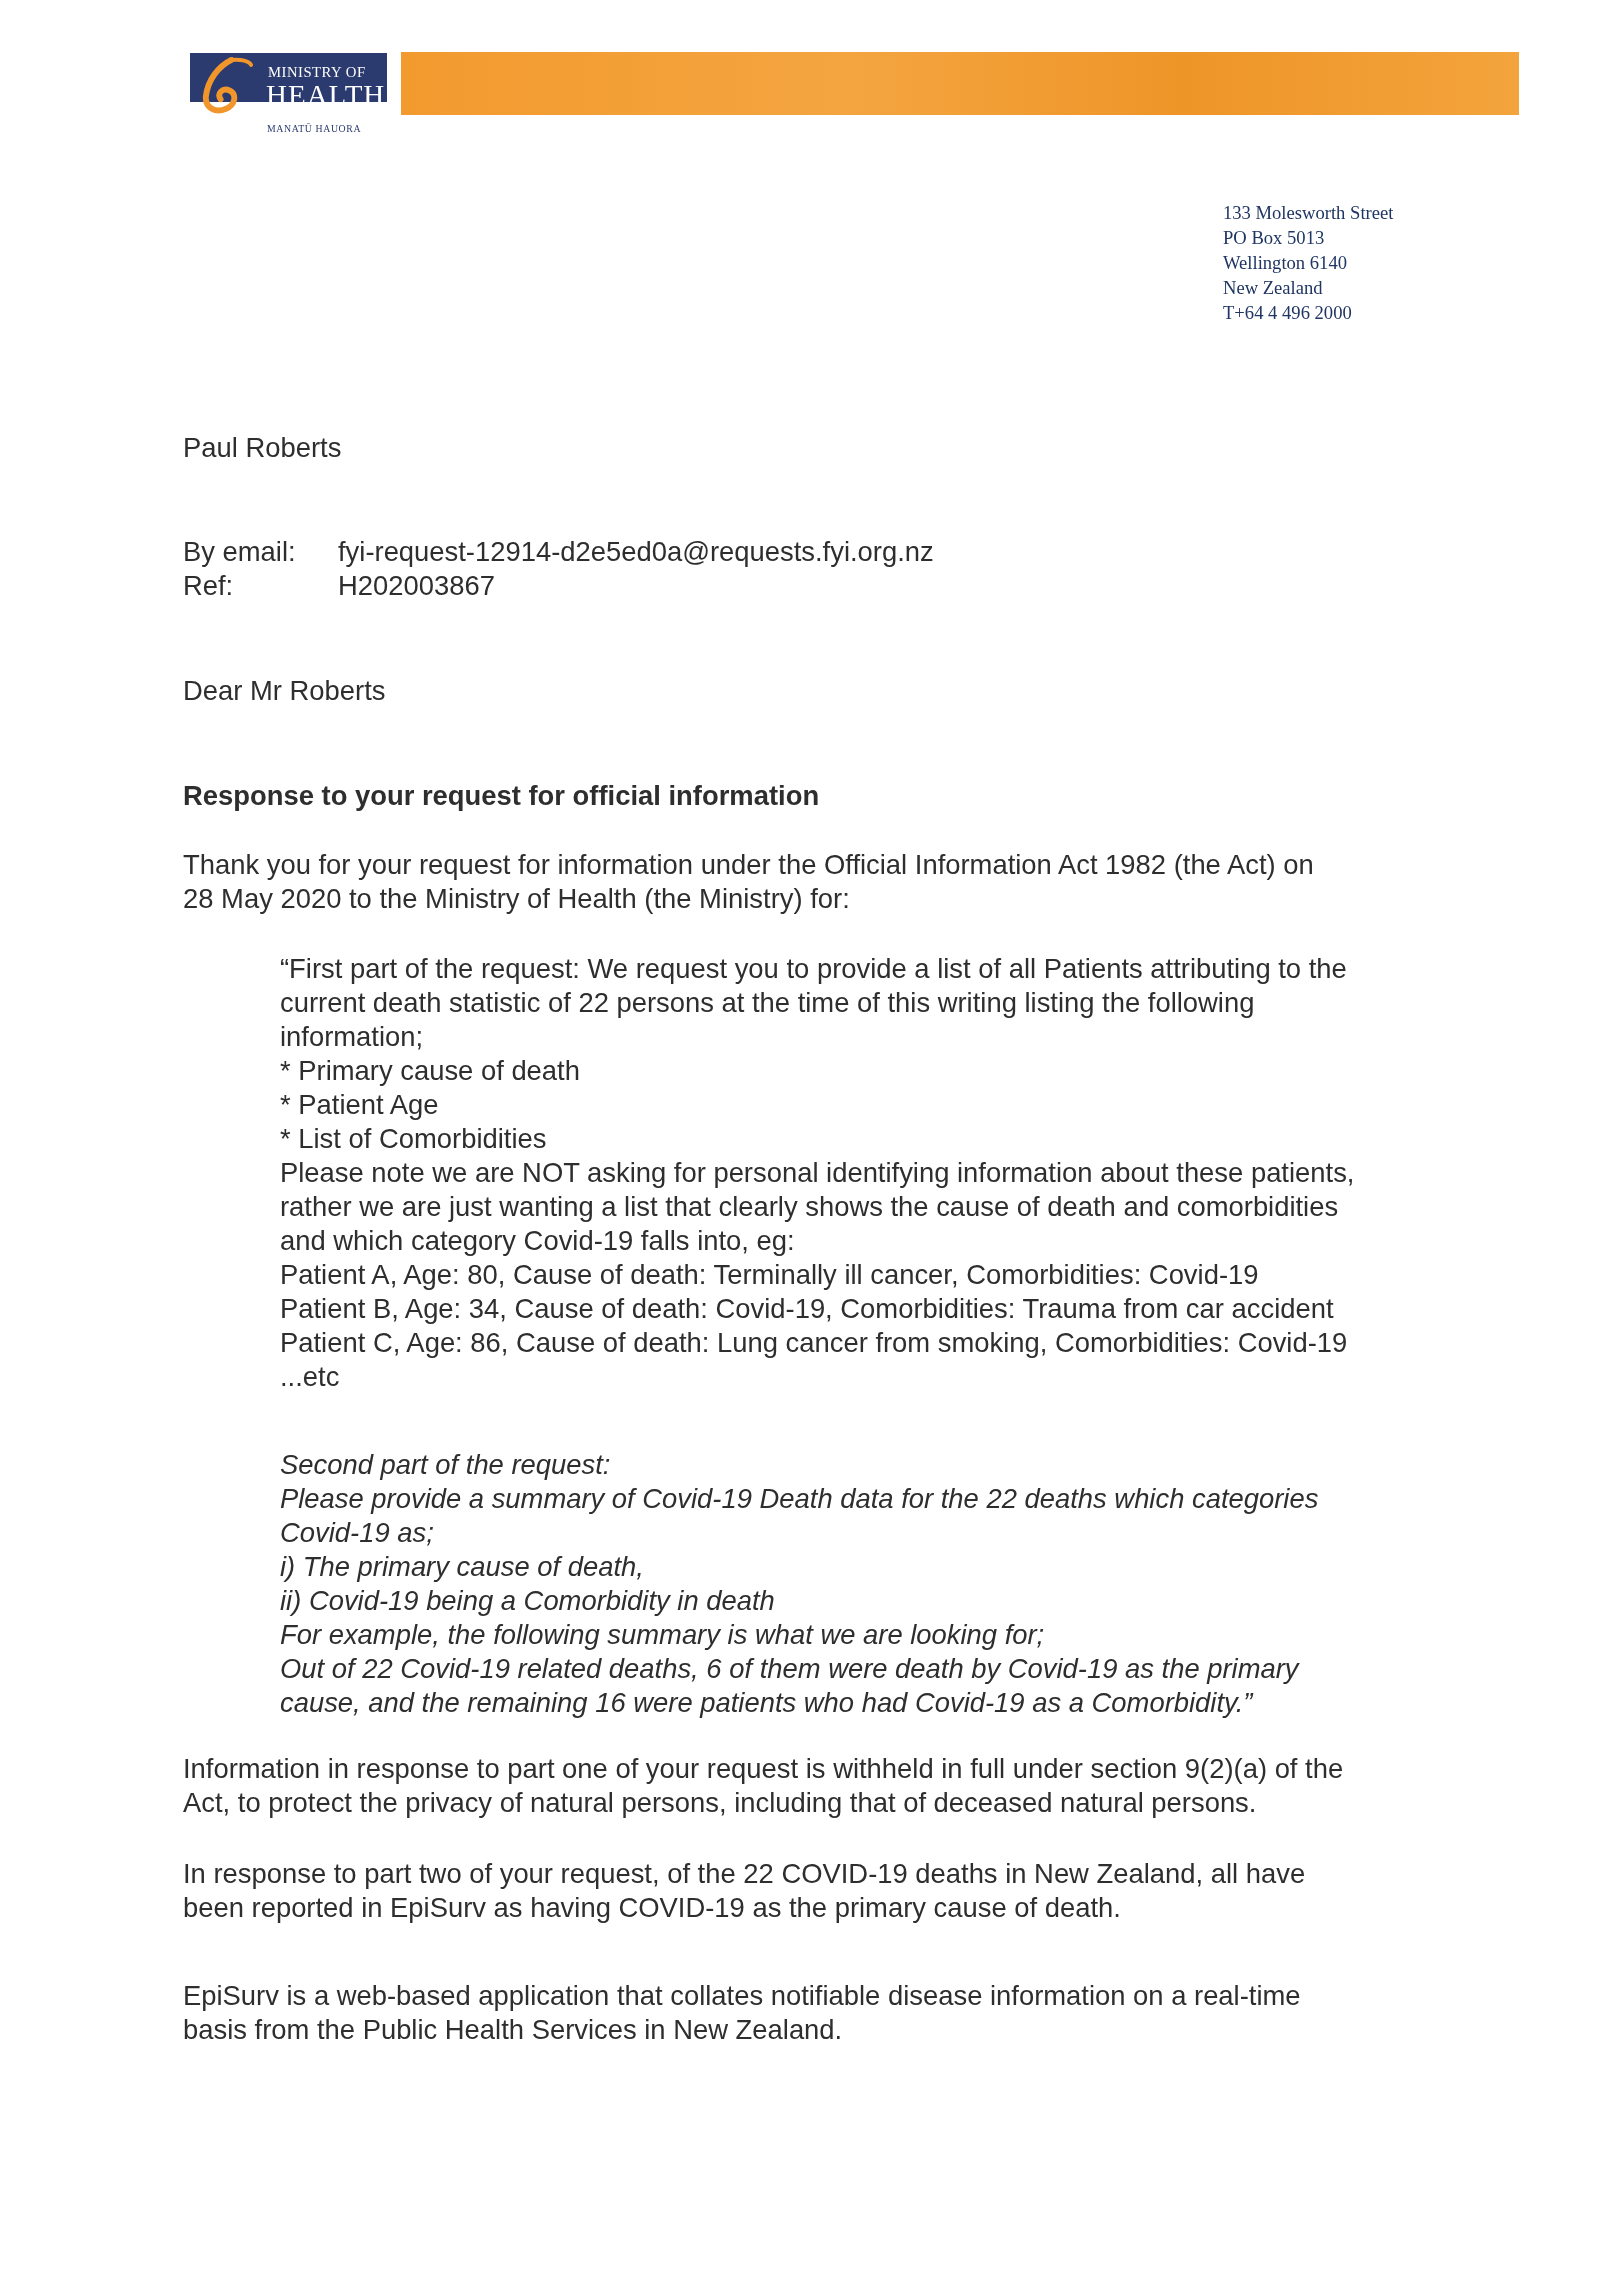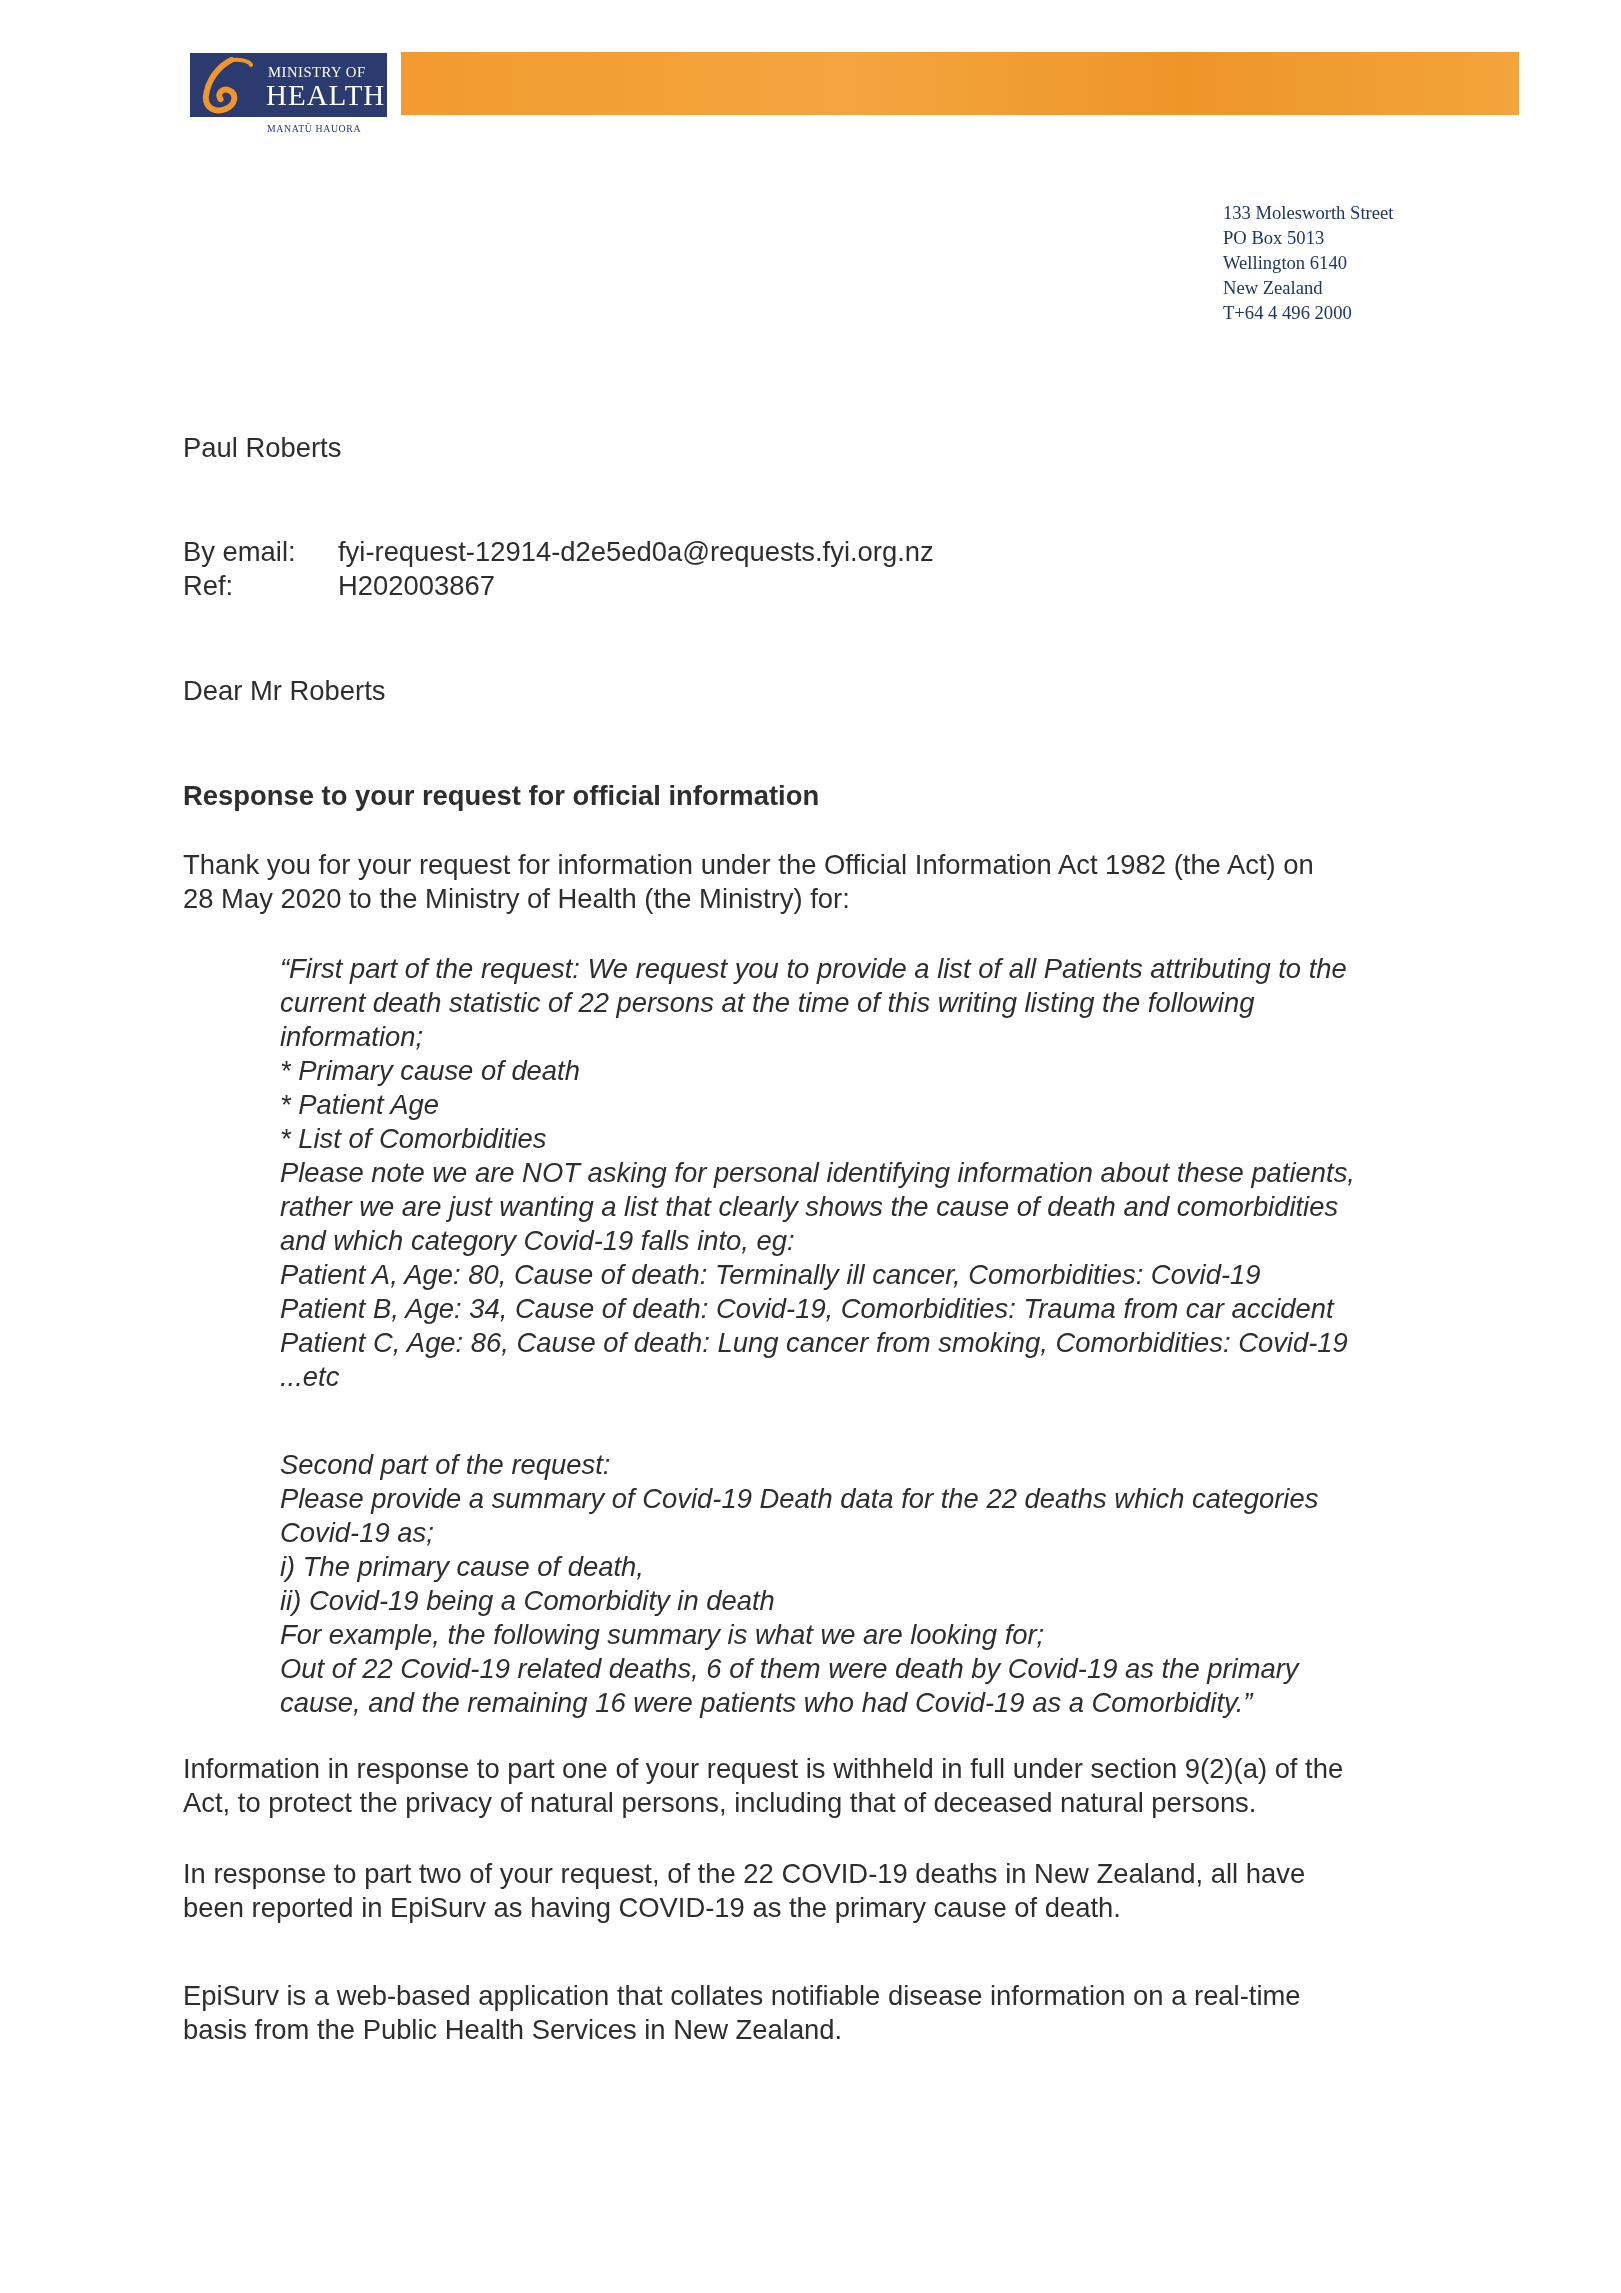--- a/index.html
+++ b/index.html
@@ -1,34 +1,34 @@
 <!DOCTYPE html>
 <html><head>
 <meta charset="utf-8">
 <style>
   html, body { margin:0; padding:0; background:#ffffff; }
   body { width:1621px; height:2294px; position:relative; overflow:hidden; font-family:"Liberation Sans", sans-serif; color:#2e2e2e; }
   .abs { position:absolute; }
-  #logo { left:190px; top:53px; width:197px; height:64px; background:#2c3b6f; }
+  #logo { left:190px; top:53px; width:197px; height:49px; background:#2c3b6f; }
   #logo .mark { position:absolute; left:7.8px; top:3.9px; width:55px; height:57px; }
   #logo .l1 { position:absolute; left:78px; top:10.8px; font-family:"Liberation Serif", serif; color:#fff; font-size:14.7px; letter-spacing:0.5px; }
   #logo .l2 { position:absolute; left:76px; top:25.5px; font-family:"Liberation Serif", serif; color:#fff; font-size:29px; letter-spacing:1px; }
   #tagline { left:267px; top:123px; font-family:"Liberation Serif", serif; font-size:9.8px; color:#2c3b6f; letter-spacing:0.6px; }
   #bar { left:401px; top:52px; width:1118px; height:63px; background:linear-gradient(90deg,#f29a2e 0%,#f4a540 40%,#ee9528 70%,#f3a43c 100%); }
   #address { left:1223px; top:200px; font-family:Liberation Serif, serif; font-size:18.6px; line-height:25px; color:#1f3563; }
   #address div { white-space:nowrap; }
   .t { font-size:27.4px; line-height:34px; white-space:nowrap; }
   #recipient { left:183px; top:431px; }
   #meta { left:183px; top:535px; }
   #meta .row { display:flex; }
   #meta .lab { width:155px; }
   #salutation { left:183px; top:674px; }
   #heading { left:183px; top:779px; font-weight:bold; }
   #intro { left:183px; top:848px; }
-  #quote { left:280px; top:952px; font-style:italic; }
+  #quote { left:280px; top:952px; }
   #quote2 { left:280px; top:1440px; font-style:italic;margin-top:8px; }
   .para { left:183px; }
   #p1 { top:1752px; }
   #p2 { top:1857px; }
   #p3 { top:1961px;margin-top:18px; }
 </style>
 </head>
 <body>
 
 <div id="logo" class="abs">

